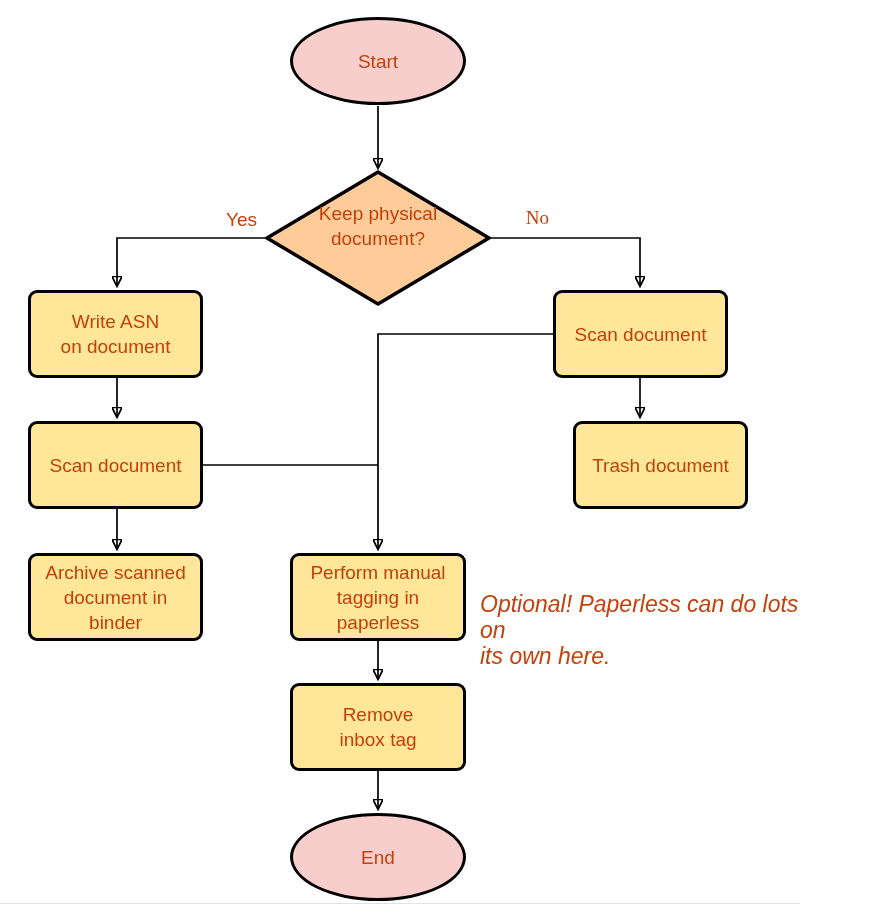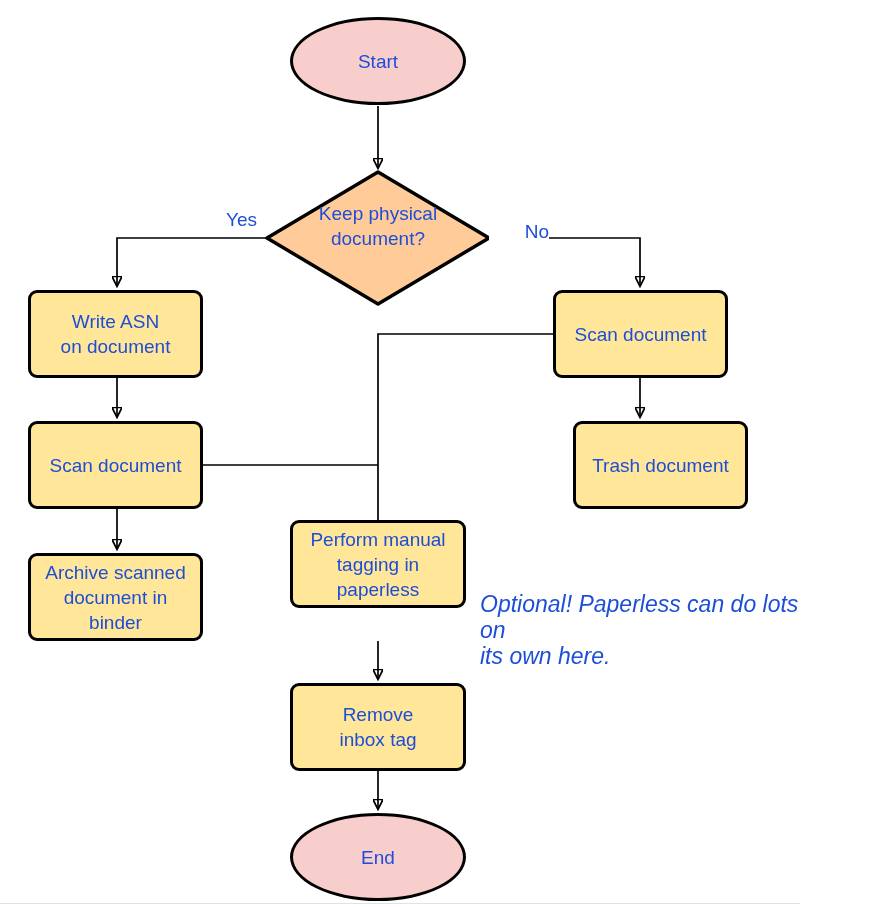--- a/index.html
+++ b/index.html
@@ -4,21 +4,21 @@
 <style>
   * { margin: 0; padding: 0; box-sizing: border-box; }
   html, body { background: #ffffff; }
   .canvas {
     position: relative;
     width: 800px;
     height: 907px;
     background: #ffffff;
     overflow: hidden;
     font-family: "Liberation Sans", "DejaVu Sans", sans-serif;
-    color: #1d4ed8;
+    color: #c2410c;
     --pink: #F8CECC;
     --orange: #FFCC99;
     --yellow: #FFE699;
     --stroke: #000000;
   }
   .edge-layer {
     position: absolute;
     left: 0; top: 0;
     z-index: 1;
   }
@@ -129,36 +129,36 @@
   <div class="node process" style="left:553px; top:421px; width:175px; height:88px;margin-left:20px;">
     <span>Trash document</span>
   </div>
 
   <div class="node process" style="left:28px; top:553px; width:175px; height:88px;">
     <span>Archive scanned
 document in
 binder</span>
   </div>
 
-  <div class="node process" style="left:290px; top:520px; width:176px; height:88px;">
+  <div class="node process" style="left:290px; top:553px; width:176px; height:88px;">
     <span>Perform manual
 tagging in
 paperless</span>
   </div>
 
   <div class="node terminator" style="left:290px; top:813px; width:176px; height:88px;">
     <span>End</span>
   </div>
 
   <div class="node process" style="left:290px; top:683px; width:176px; height:88px;">
     <span>Remove
 inbox tag</span>
   </div>
 
   <div class="edge-label" style="left:197px; top:209px; width:60px;">Yes</div>
-  <div class="edge-label" style="left:489px; top:221px; width:60px;">No</div>
+  <div class="edge-label" style="left:489px; top:207px; width:60px;font-family:Liberation Serif, serif;">No</div>
 
   <div class="annotation" style="left:480px; top:591px; width:404px;">Optional! Paperless can do lots of work on
 its own here.</div>
 
   <div class="bottom-hairline"></div>
 
 </div>
 
 </body></html>

